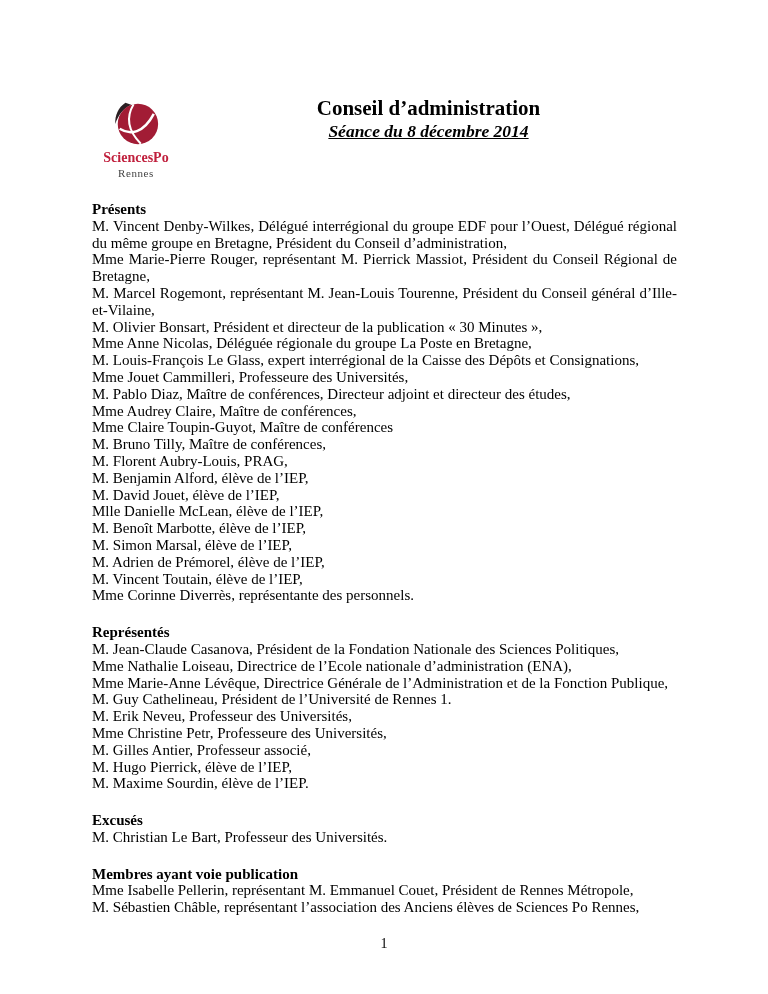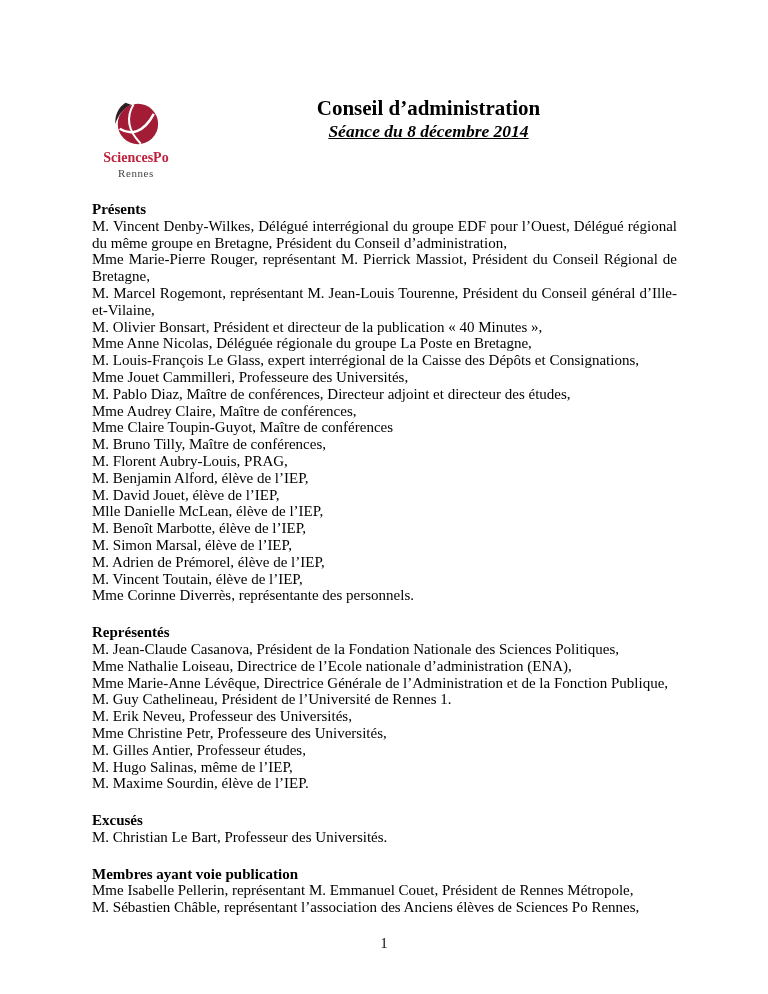--- a/index.html
+++ b/index.html
@@ -107,21 +107,21 @@
   </header>
 
   <main class="content">
     <div id="sections">
   <section class="section">
     <h2 class="section-heading">Présents</h2>
     <div class="section-entries">
             <p class="entry">M. Vincent Denby-Wilkes, Délégué interrégional du groupe EDF pour l’Ouest, Délégué régional du même groupe en Bretagne, Président du Conseil d’administration,</p>
             <p class="entry">Mme Marie-Pierre Rouger, représentant M. Pierrick Massiot, Président du Conseil Régional de Bretagne,</p>
             <p class="entry">M. Marcel Rogemont, représentant M. Jean-Louis Tourenne, Président du Conseil général d’Ille-et-Vilaine,</p>
-            <p class="entry">M. Olivier Bonsart, Président et directeur de la publication « 40 Minutes »,</p>
+            <p class="entry">M. Olivier Bonsart, Président et directeur de la publication « 30 Minutes »,</p>
             <p class="entry">Mme Anne Nicolas, Déléguée régionale du groupe La Poste en Bretagne,</p>
             <p class="entry">M. Louis-François Le Glass, expert interrégional de la Caisse des Dépôts et Consignations,</p>
             <p class="entry">Mme Jouet Cammilleri, Professeure des Universités,</p>
             <p class="entry">M. Pablo Diaz, Maître de conférences, Directeur adjoint et directeur des études,</p>
             <p class="entry">Mme Audrey Claire, Maître de conférences,</p>
             <p class="entry">Mme Claire Toupin-Guyot, Maître de conférences</p>
             <p class="entry">M. Bruno Tilly, Maître de conférences,</p>
             <p class="entry">M. Florent Aubry-Louis, PRAG,</p>
             <p class="entry">M. Benjamin Alford, élève de l’IEP,</p>
             <p class="entry">M. David Jouet, élève de l’IEP,</p>
@@ -136,22 +136,22 @@
 
   <section class="section">
     <h2 class="section-heading">Représentés</h2>
     <div class="section-entries">
             <p class="entry">M. Jean-Claude Casanova, Président de la Fondation Nationale des Sciences Politiques,</p>
             <p class="entry">Mme Nathalie Loiseau, Directrice de l’Ecole nationale d’administration (ENA),</p>
             <p class="entry">Mme Marie-Anne Lévêque, Directrice Générale de l’Administration et de la Fonction Publique,</p>
             <p class="entry">M. Guy Cathelineau, Président de l’Université de Rennes 1.</p>
             <p class="entry">M. Erik Neveu, Professeur des Universités,</p>
             <p class="entry">Mme Christine Petr, Professeure des Universités,</p>
-            <p class="entry">M. Gilles Antier, Professeur études,</p>
-            <p class="entry">M. Hugo Salinas, même de l’IEP,</p>
+            <p class="entry">M. Gilles Antier, Professeur associé,</p>
+            <p class="entry">M. Hugo Pierrick, élève de l’IEP,</p>
             <p class="entry">M. Maxime Sourdin, élève de l’IEP.</p>
           </div>
   </section>
 
   <section class="section">
     <h2 class="section-heading">Excusés</h2>
     <div class="section-entries">
             <p class="entry">M. Christian Le Bart, Professeur des Universités.</p>
           </div>
   </section>

